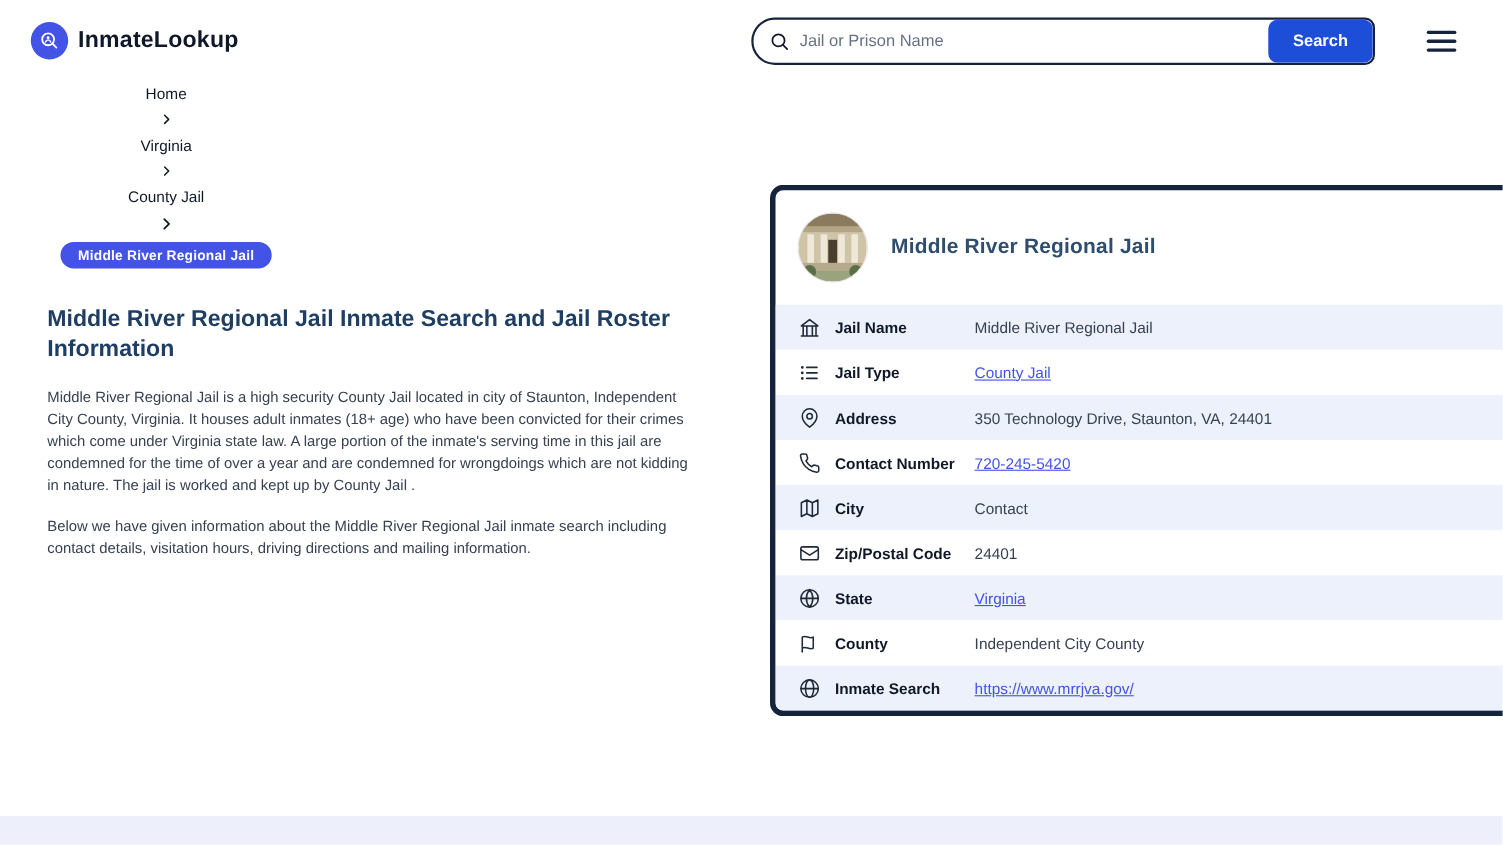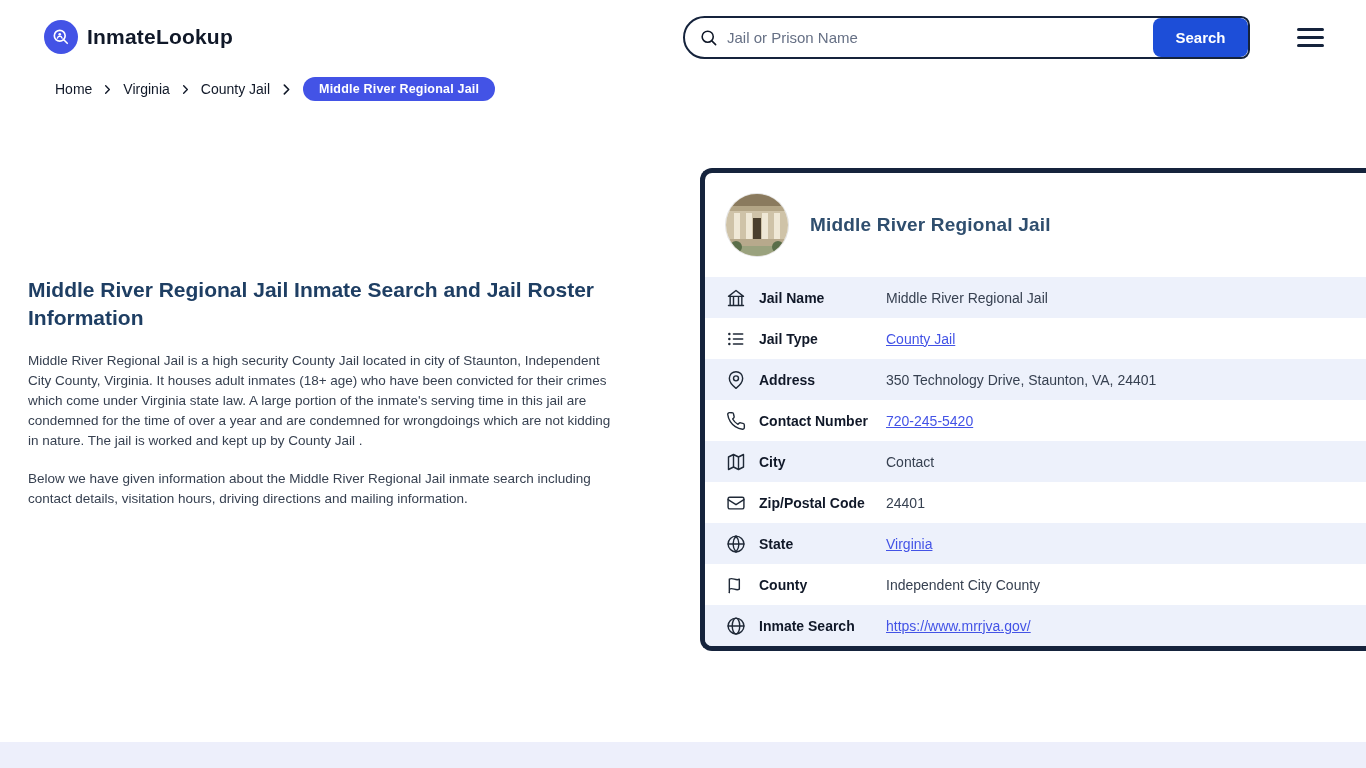--- a/index.html
+++ b/index.html
@@ -1,48 +1,48 @@
 <!DOCTYPE html>
 <html><head>
 <meta charset="utf-8">
 <style>
   * { margin:0; padding:0; box-sizing:border-box; }
   html,body { width:1366px; height:768px; overflow:hidden; background:#ffffff;
               font-family:"Liberation Sans", sans-serif; }
   .page { position:relative; width:1366px; height:768px; }
 
   
-  .logo { position:absolute; left:44px; top:20px; display:flex; align-items:center; gap:9px; cursor:pointer; }
+  .logo { position:absolute; left:28px; top:20px; display:flex; align-items:center; gap:9px; cursor:pointer; }
   .logo-badge { width:34px; height:34px; border-radius:50%; background:#4353e6;
                 display:flex; align-items:center; justify-content:center; }
   .logo-text { font-size:21px; font-weight:700; color:#101828; letter-spacing:.2px; }
 
   .searchbar { position:absolute; left:683px; top:16px; width:567px; height:43px;
                display:flex; border:2px solid #15233c; border-radius:24px 10px 10px 24px;
                overflow:hidden; background:#fff; }
   .search-field { flex:1; display:flex; align-items:center; gap:9px; padding:0 24px 0 14px; }
   .search-field input { border:none; outline:none; flex:1; font-size:15px; color:#101828;
                         font-family:"Liberation Sans", sans-serif; }
   .search-field input::placeholder { color:#667085; }
   .search-btn { width:95px; border:none; background:#1d4ed8; color:#fff; font-size:15px;
                 font-weight:700; cursor:pointer; font-family:"Liberation Sans", sans-serif;
                 border-radius:8px; }
   .hamburger { position:absolute; right:42px; top:28px; width:27px; height:19px;
                display:flex; flex-direction:column; justify-content:space-between; cursor:pointer; }
   .hamburger span { display:block; height:2.6px; background:#15233c; border-radius:2px; }
 
   
-  .breadcrumb { position:absolute; left:55px; top:77px; display:flex; align-items:center; gap:10px; }
+  .breadcrumb { position:absolute; left:55px; top:77px; display:flex; align-items:center; gap:10px;flex-direction:column; }
   .crumb { font-size:14px; color:#101828; cursor:pointer; }
   .crumb-sep { color:#101828; display:flex; align-items:center; }
   .crumb-pill { background:#4353e6; color:#fff; font-size:12.5px; font-weight:700;
                 padding:5px 16px; border-radius:12px; letter-spacing:.2px; }
 
   
-  .article { position:absolute; left:28px; top:276px; width:592px; }
+  .article { position:absolute; left:43px; top:276px; width:592px; }
   .article h1 { font-size:21px; line-height:1.35; font-weight:700; color:#1e3e63; width:575px; }
   .article p { margin-top:18px; font-size:13.5px; line-height:20px; color:#374151; }
 
   
   .card { position:absolute; left:700px; top:168px; width:680px; height:483px;
           background:#fff; border:5px solid #15233c; border-right:none;
           border-radius:12px 0 0 12px; overflow:hidden; }
   .card-header { height:104px; display:flex; align-items:center; gap:22px; padding-left:21px; }
   .avatar { width:62px; height:62px; border-radius:50%; overflow:hidden; flex:0 0 auto;
             box-shadow:0 0 0 1px #e3e3e3; }

